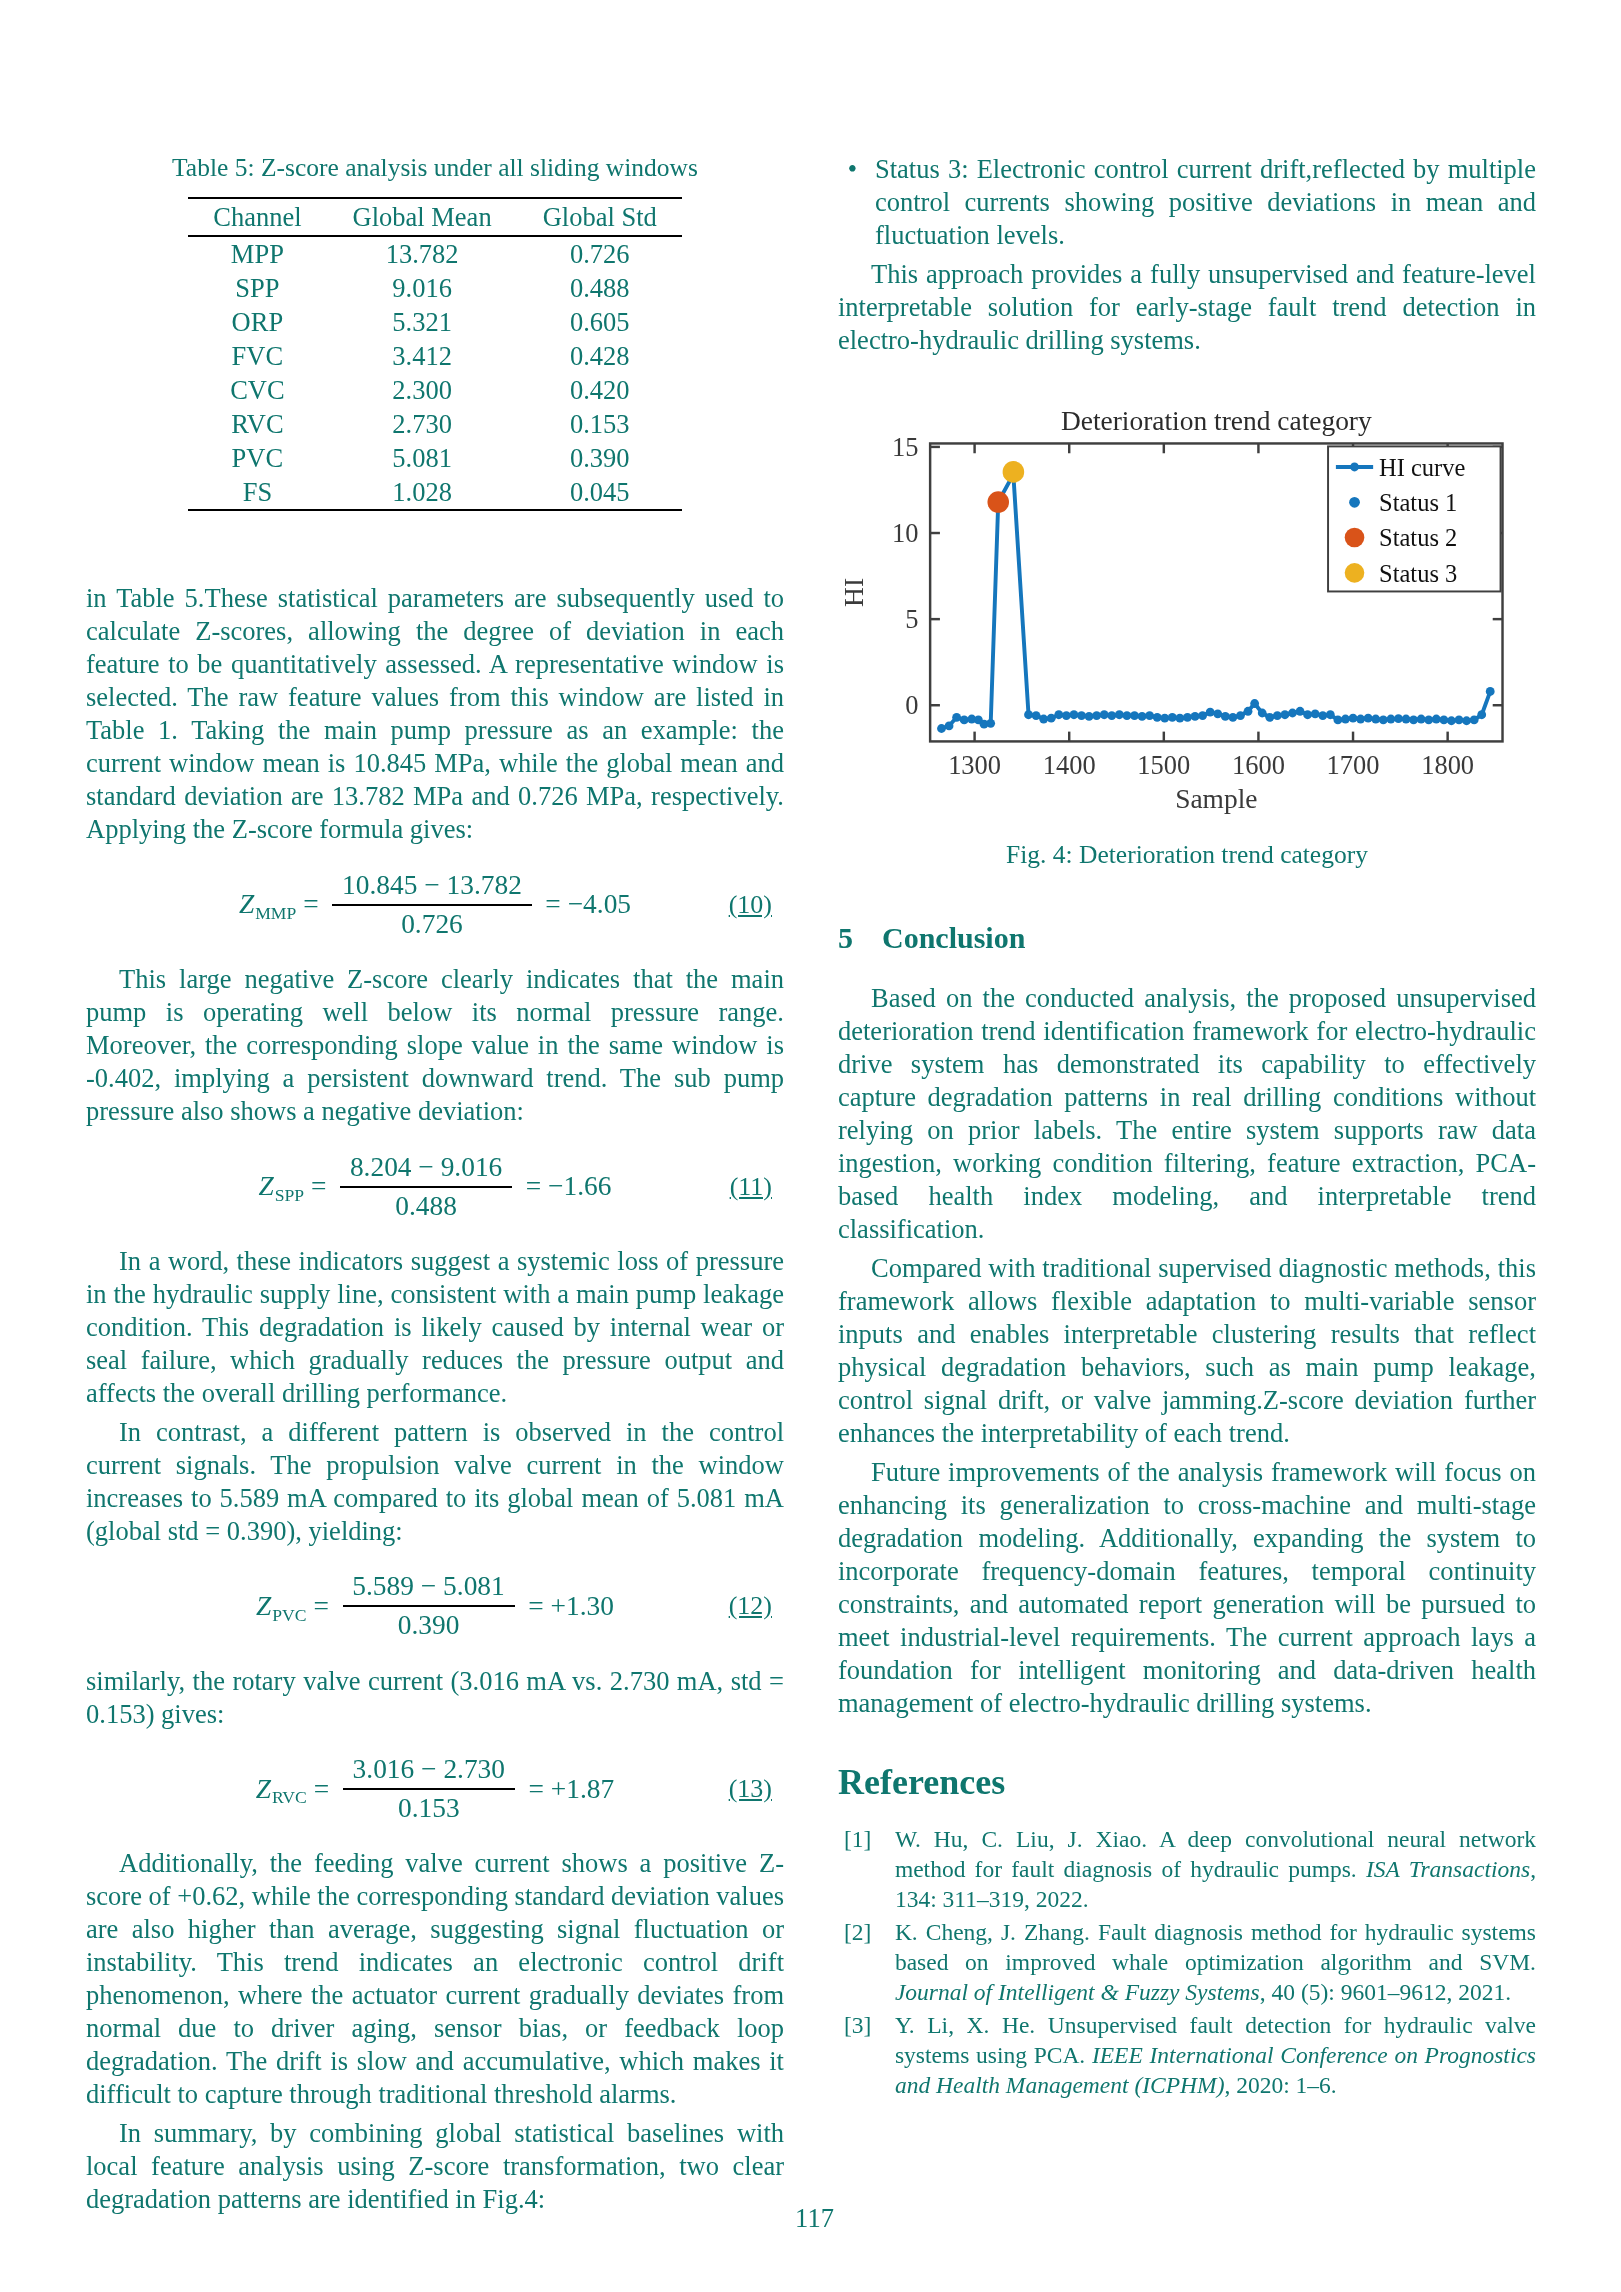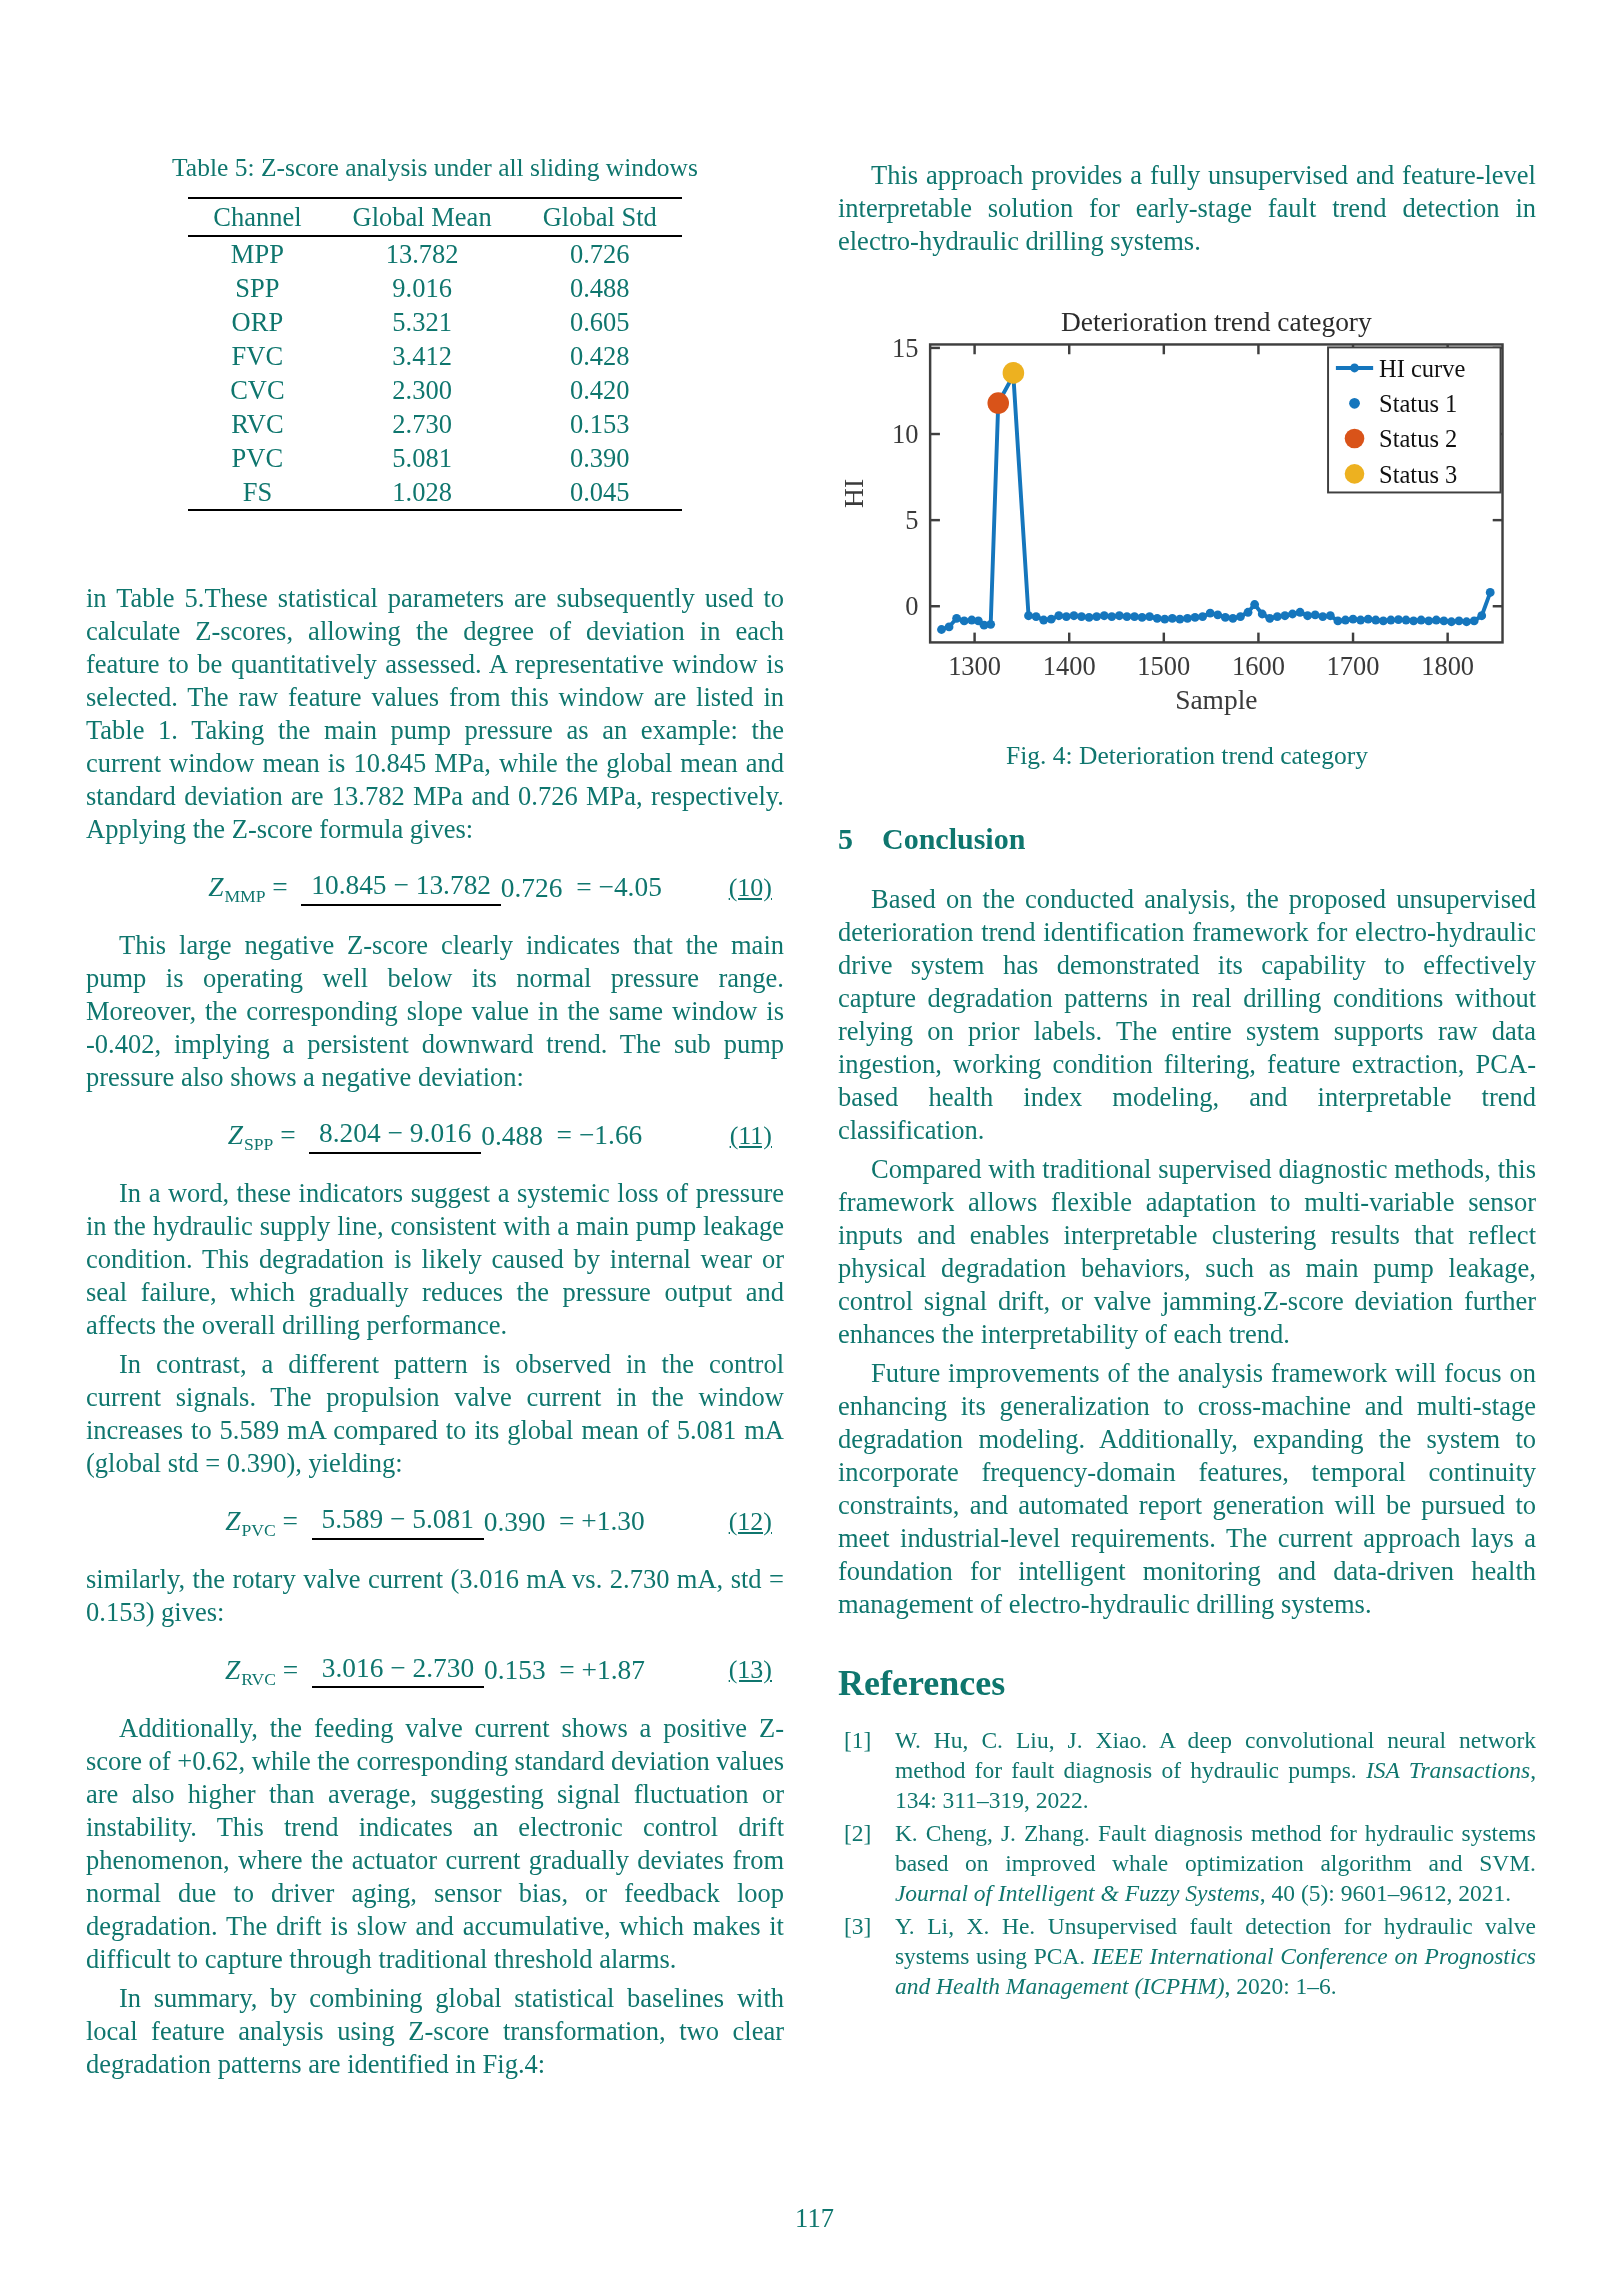--- a/index.html
+++ b/index.html
@@ -31,21 +31,21 @@
   .table-block { margin-bottom:71px; }
 
   
   .equation {
     position:relative; display:flex; align-items:center; justify-content:center;
     margin:23.5px 0; font-size:27.4px;
   }
   .eq-body { display:inline-flex; align-items:center; gap:9.8px; }
   .eq-var { font-style:italic; }
   .eq-sub { font-size:17.6px; font-style:normal; position:relative; top:5.9px; margin-left:1px; }
-  .frac { display:inline-flex; text-align:center; margin:0 3.9px; }
+  .frac { display:inline-flex; flex-direction:column; text-align:center; margin:0 3.9px; }
   .frac .num { padding:0 9.8px 2.9px 9.8px; border-bottom:2px solid #000; }
   .frac .den { padding-top:2.9px; }
   .eq-tag { position:absolute; right:12px; top:50%; transform:translateY(-50%); font-size:26px;text-decoration:underline; }
 
   
   .bullet-item { position:relative; padding-left:37px; margin-bottom:2px; }
   .bullet-item::before {
     content:"\2022"; position:absolute; left:9.8px; top:0; font-size:26.5px; line-height:33px;
   }
 
@@ -186,20 +186,21 @@
       <span class="eq-tag">(13)</span>
     </div>
 
     <p class="body-text indent">Additionally, the feeding valve current shows a positive Z-score of +0.62, while the corresponding standard deviation values are also higher than average, suggesting signal fluctuation or instability. This trend indicates an electronic control drift phenomenon, where the actuator current gradually deviates from normal due to driver aging, sensor bias, or feedback loop degradation. The drift is slow and accumulative, which makes it difficult to capture through traditional threshold alarms.</p>
     <p class="body-text indent para-gap">In summary, by combining global statistical baselines with local feature analysis using Z-score transformation, two clear degradation patterns are identified in Fig.4:</p>
 
   </div>
 
   <div class="col col-right">
 
+    <div class="body-text bullet-item">Status 3: Electronic control current drift,reflected by multiple control currents showing positive deviations in mean and fluctuation levels.</div>
 
     <p class="body-text indent para-gap">This approach provides a fully unsupervised and feature-level interpretable solution for early-stage fault trend detection in electro-hydraulic drilling systems.</p>
 
     <div class="figure-block">
       <svg id="hi-chart" width="690" height="416" viewBox="0 0 704 424">
           <rect x="94" y="38" width="584" height="304" fill="none" stroke="#3f3f3f" stroke-width="2.5"></rect>
           <text x="386" y="24" font-size="28" text-anchor="middle" font-family="&quot;Liberation Serif&quot;,&quot;DejaVu Serif&quot;,serif" fill="#2b2b2b">Deterioration trend category</text>
           <line x1="139.36859504132232" y1="342" x2="139.36859504132232" y2="332" stroke="#3f3f3f" stroke-width="2.5"></line>
           <line x1="139.36859504132232" y1="38" x2="139.36859504132232" y2="48" stroke="#3f3f3f" stroke-width="2.5"></line>
           <text x="139.36859504132232" y="375" font-size="27" text-anchor="middle" font-family="&quot;Liberation Serif&quot;,&quot;DejaVu Serif&quot;,serif" fill="#3a3a3a">1300</text>

